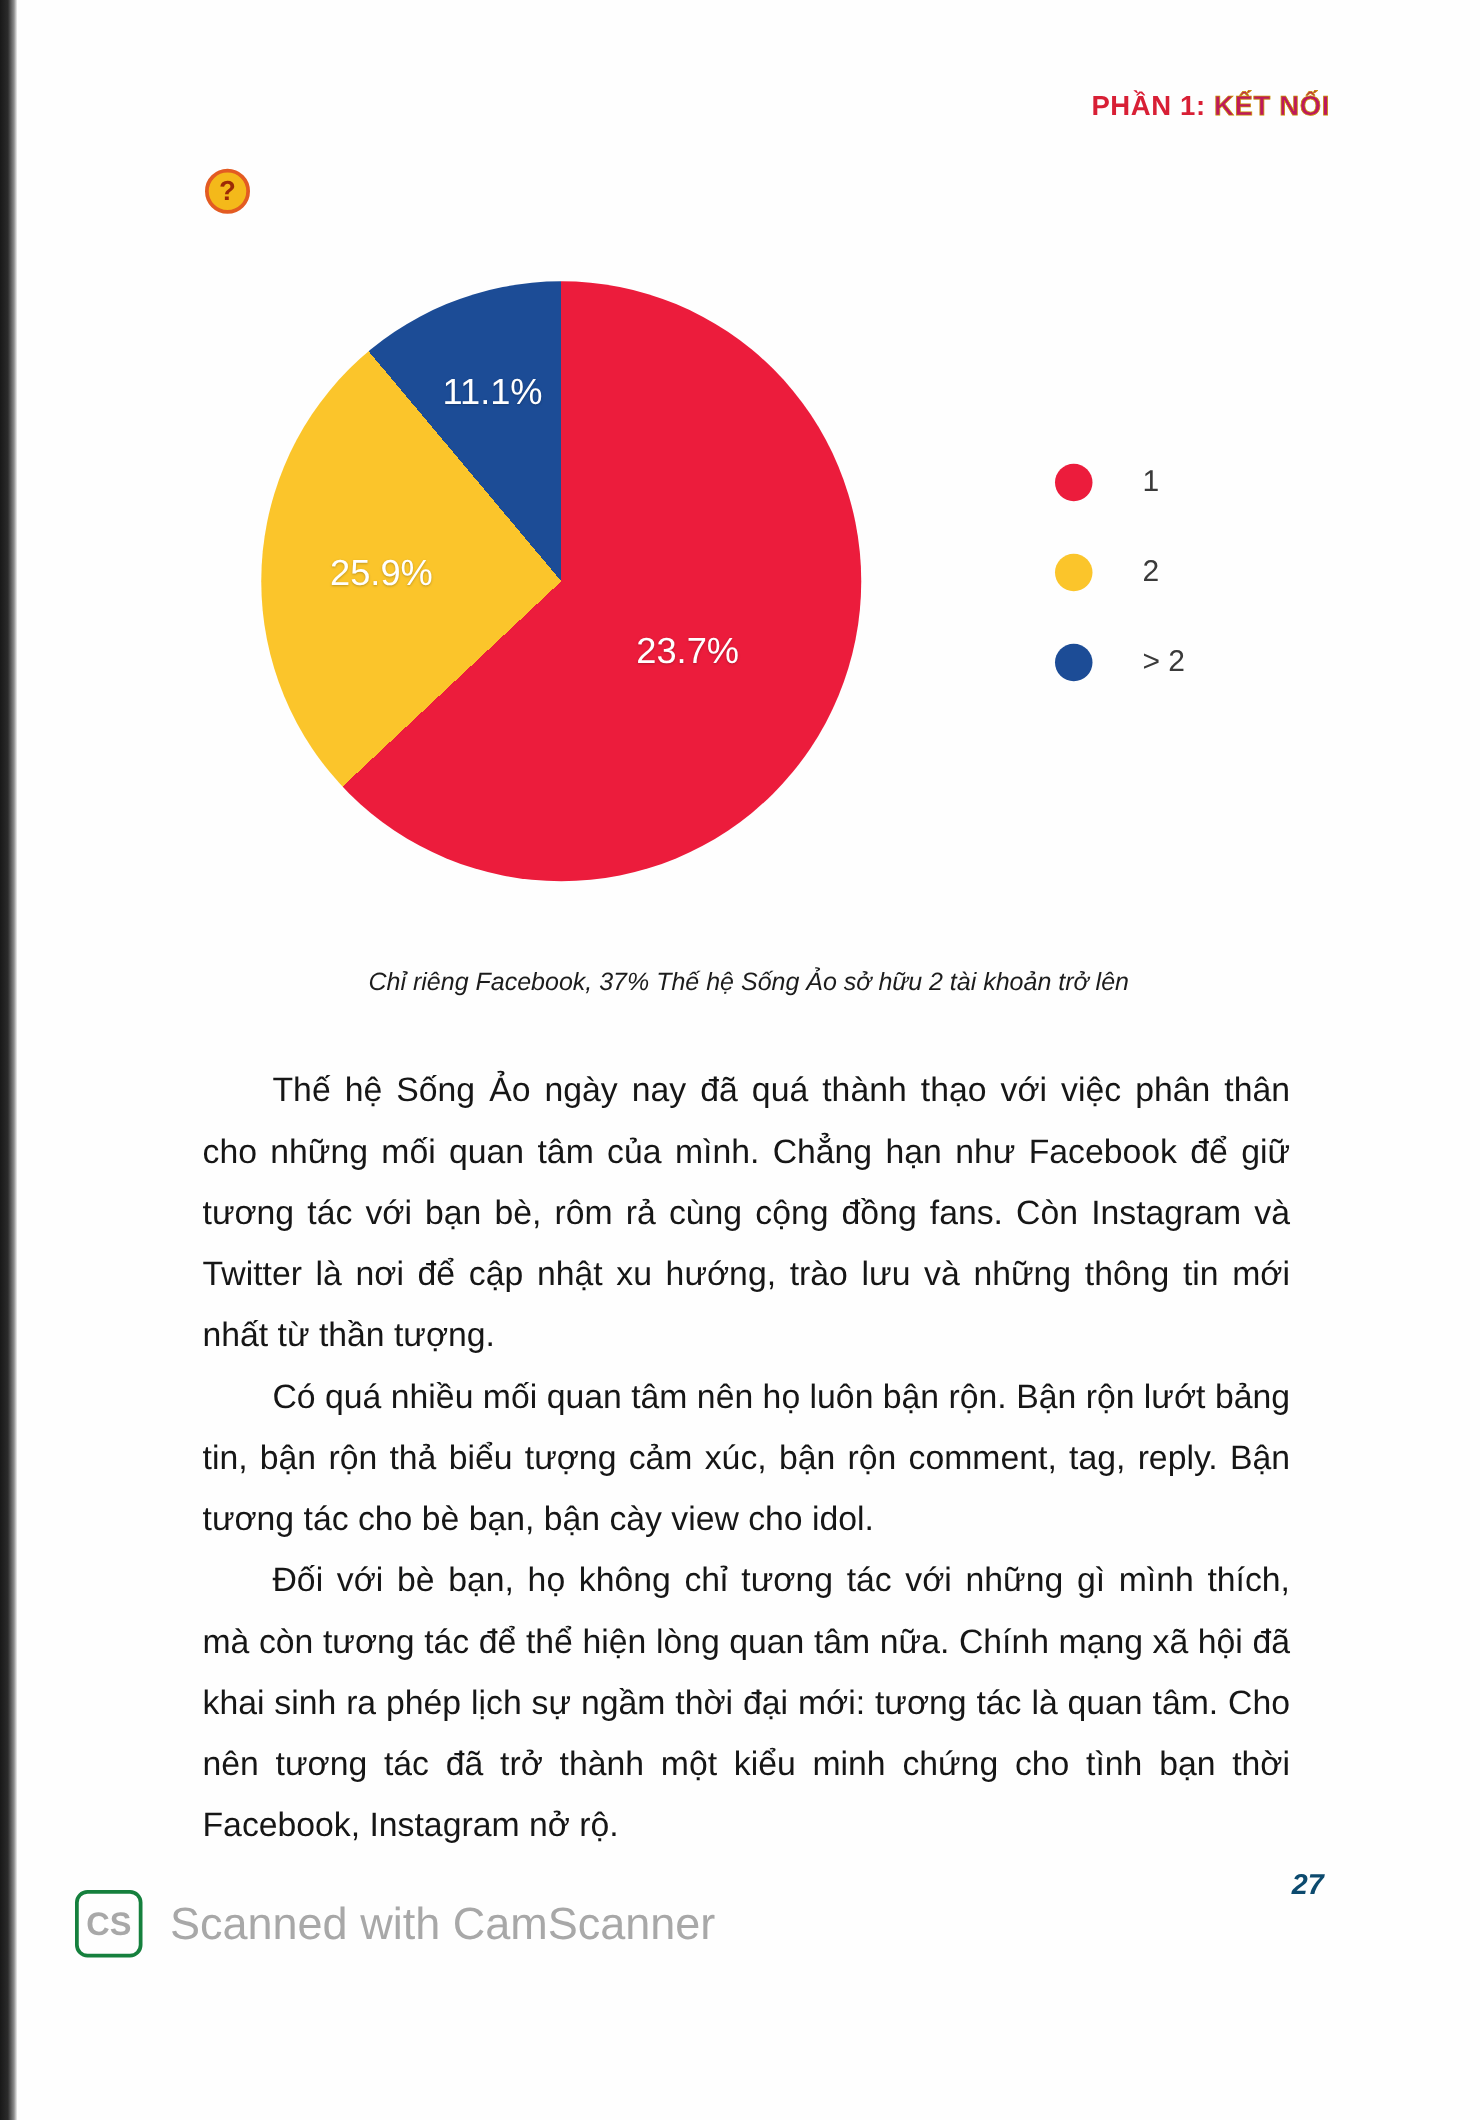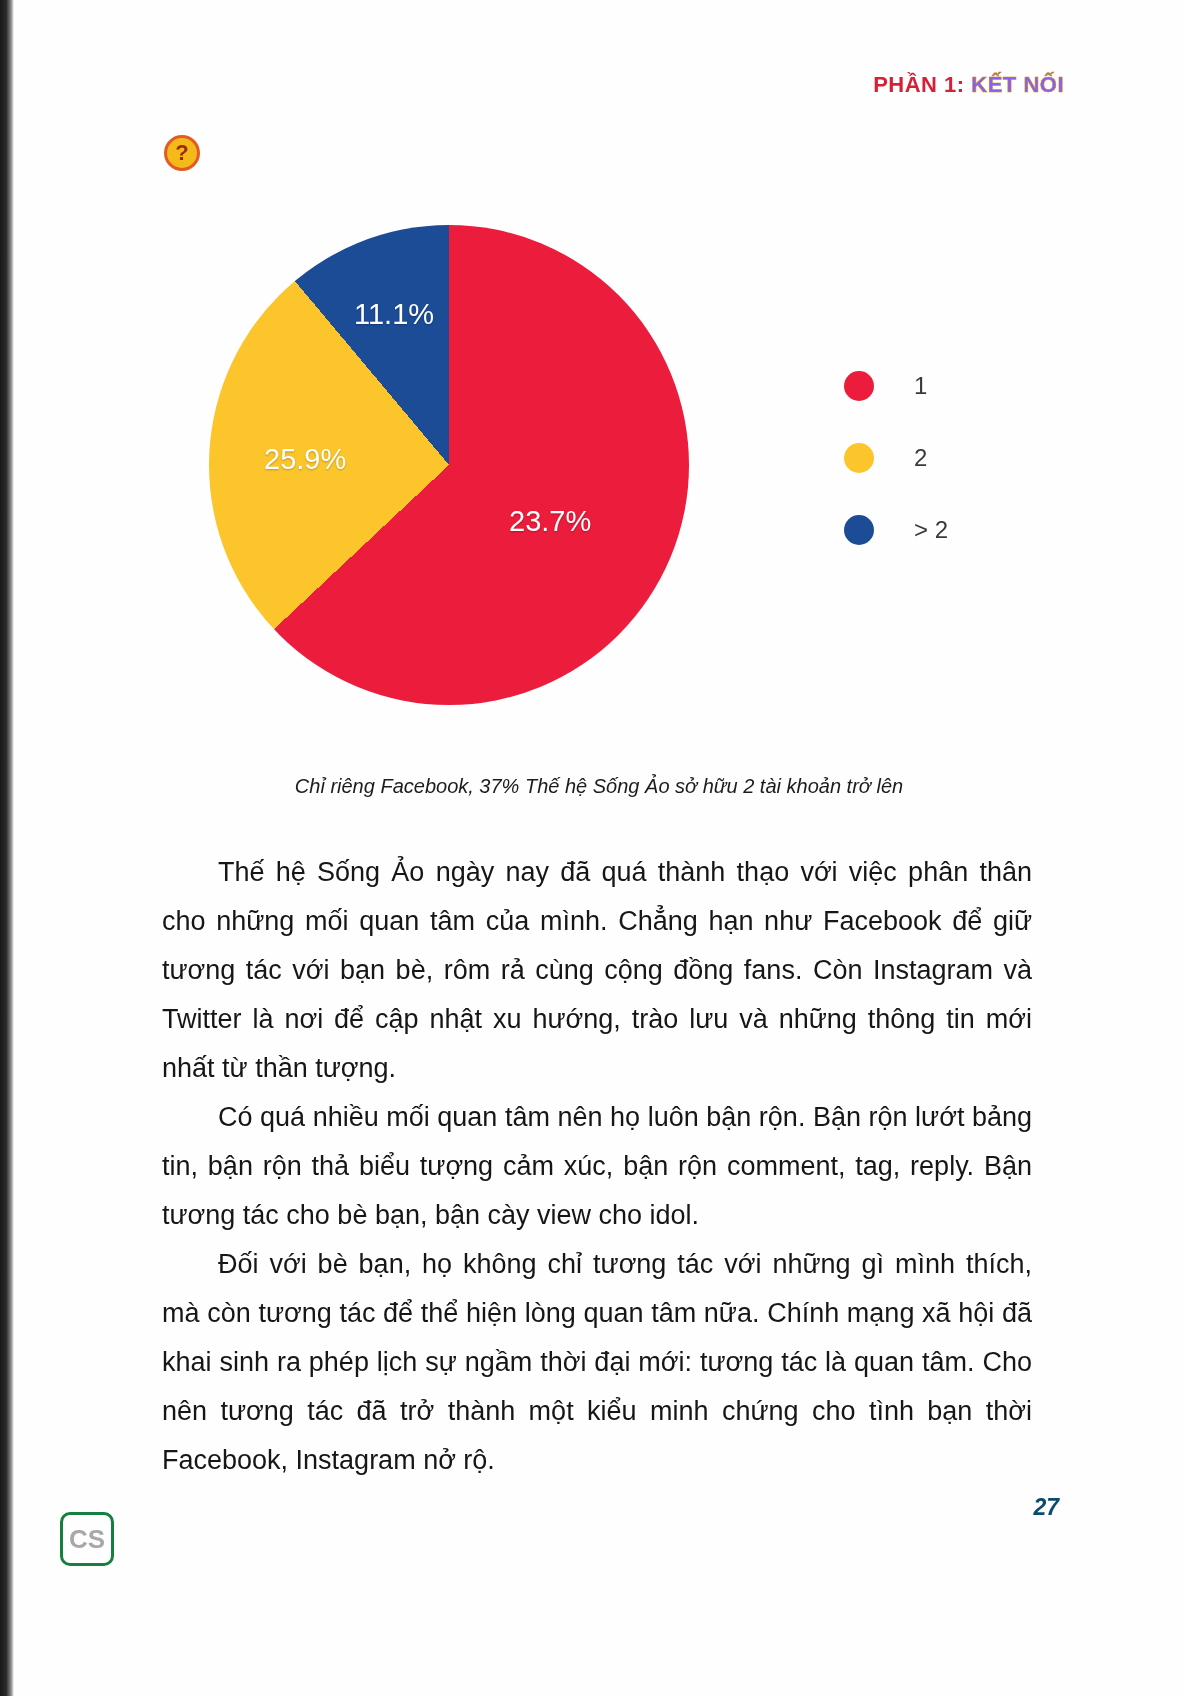--- a/index.html
+++ b/index.html
@@ -37,21 +37,21 @@
     top: 72px;
     font-size: 22px;
     font-weight: bold;
     letter-spacing: 0.5px;
     white-space: nowrap;
   }
   .running-head .part {
     color: #d81f35;
   }
   .running-head .section {
-    color: #8b5cf6;
+    color: #be185d;
     text-align: center;
     -webkit-text-stroke: 0.6px #c88f00;
   }
 
   
   .question-row {
     position: absolute;
     left: 150px;
     top: 135px;
     display: flex;
@@ -235,15 +235,16 @@
   <div class="body-text">
     <p>Thế hệ Sống Ảo ngày nay đã quá thành thạo với việc phân thân cho những mối quan tâm của mình. Chẳng hạn như Facebook để giữ tương tác với bạn bè, rôm rả cùng cộng đồng fans. Còn Instagram và Twitter là nơi để cập nhật xu hướng, trào lưu và những thông tin mới nhất từ thần tượng.</p>
     <p>Có quá nhiều mối quan tâm nên họ luôn bận rộn. Bận rộn lướt bảng tin, bận rộn thả biểu tượng cảm xúc, bận rộn comment, tag, reply. Bận tương tác cho bè bạn, bận cày view cho idol.</p>
     <p>Đối với bè bạn, họ không chỉ tương tác với những gì mình thích, mà còn tương tác để thể hiện lòng quan tâm nữa. Chính mạng xã hội đã khai sinh ra phép lịch sự ngầm thời đại mới: tương tác là quan tâm. Cho nên tương tác đã trở thành một kiểu minh chứng cho tình bạn thời Facebook, Instagram nở rộ.</p>
   </div>
 
   <div class="page-number">27</div>
 
   <div class="watermark">
     <div class="cs-logo">CS</div>
+    <div class="cs-text">Scanned with CamScanner</div>
   </div>
 
 </div>
 
 </body></html>

